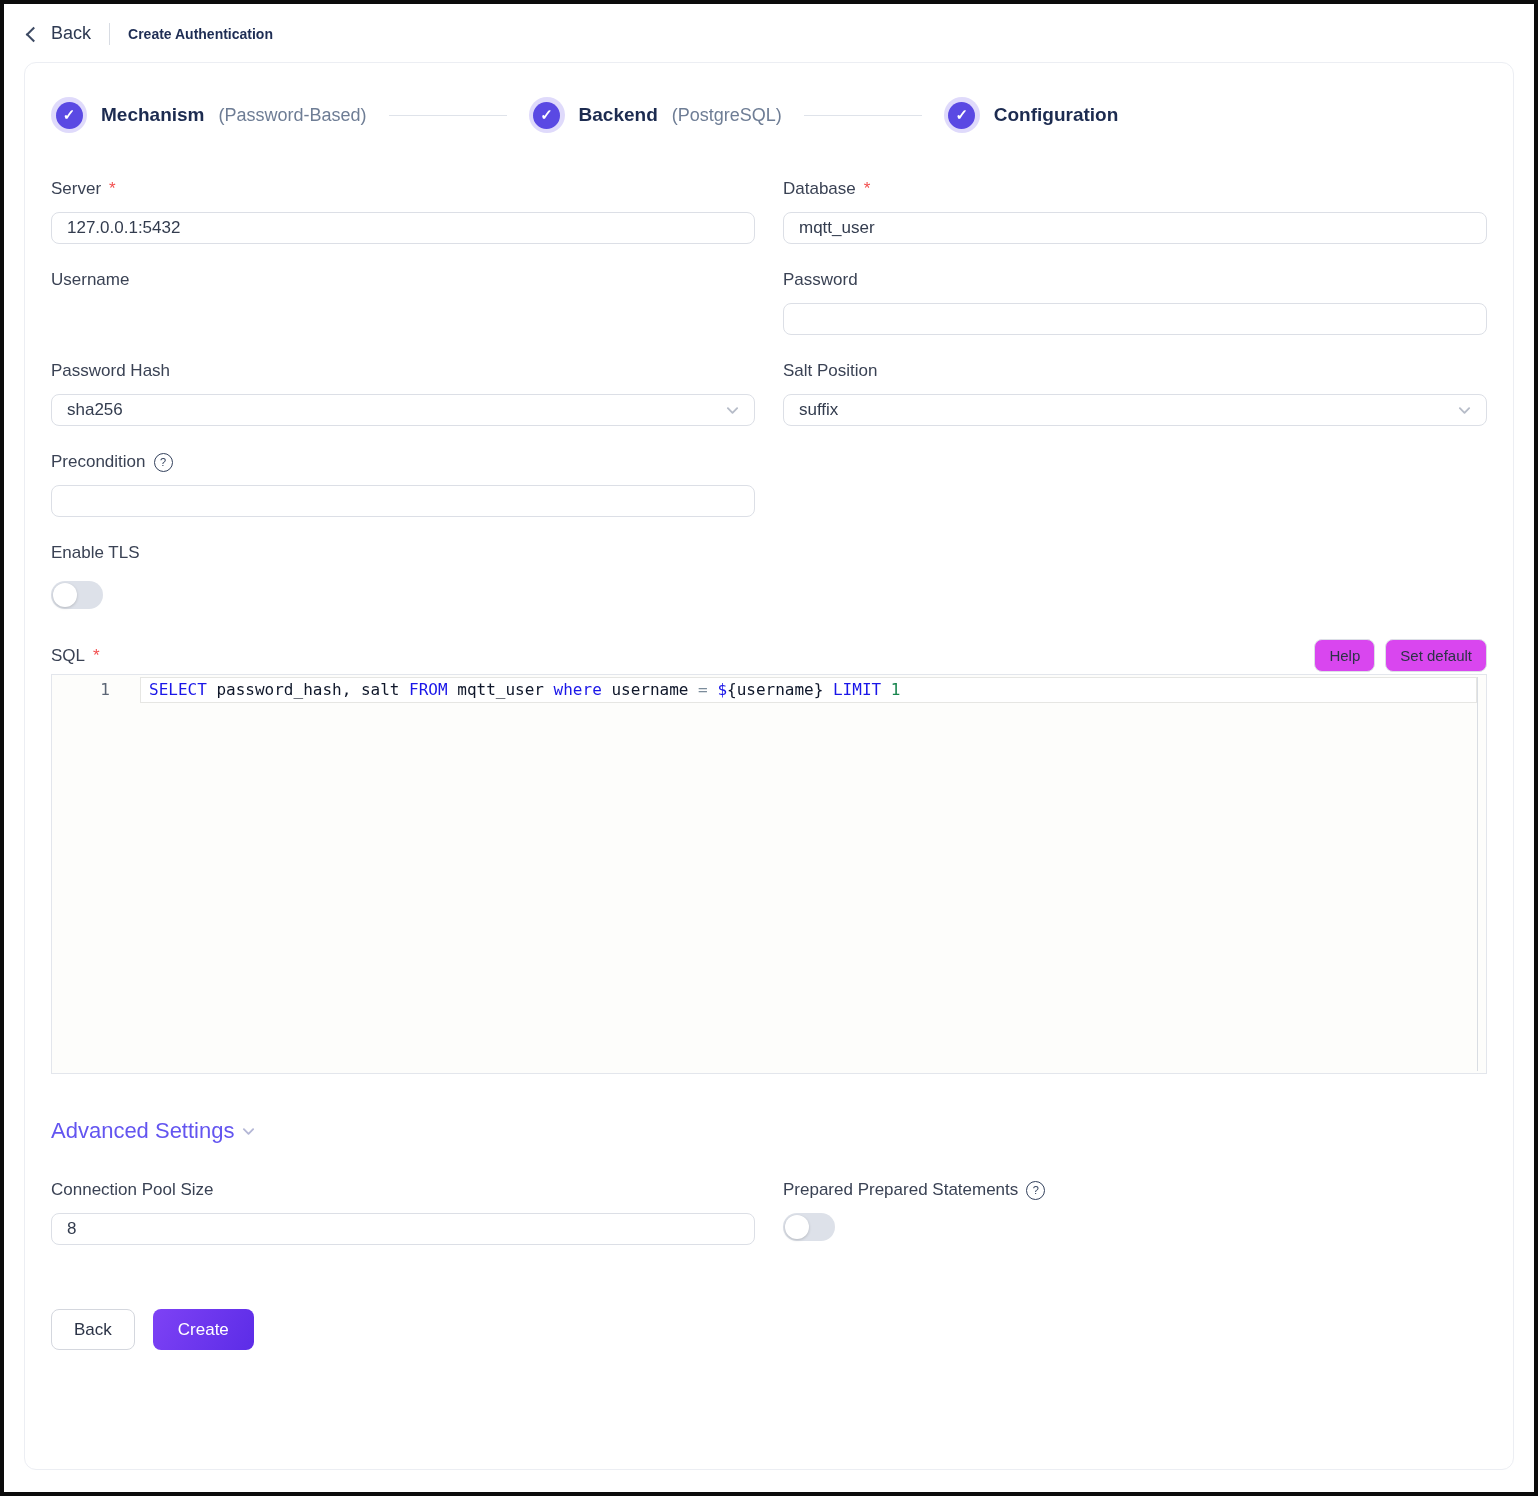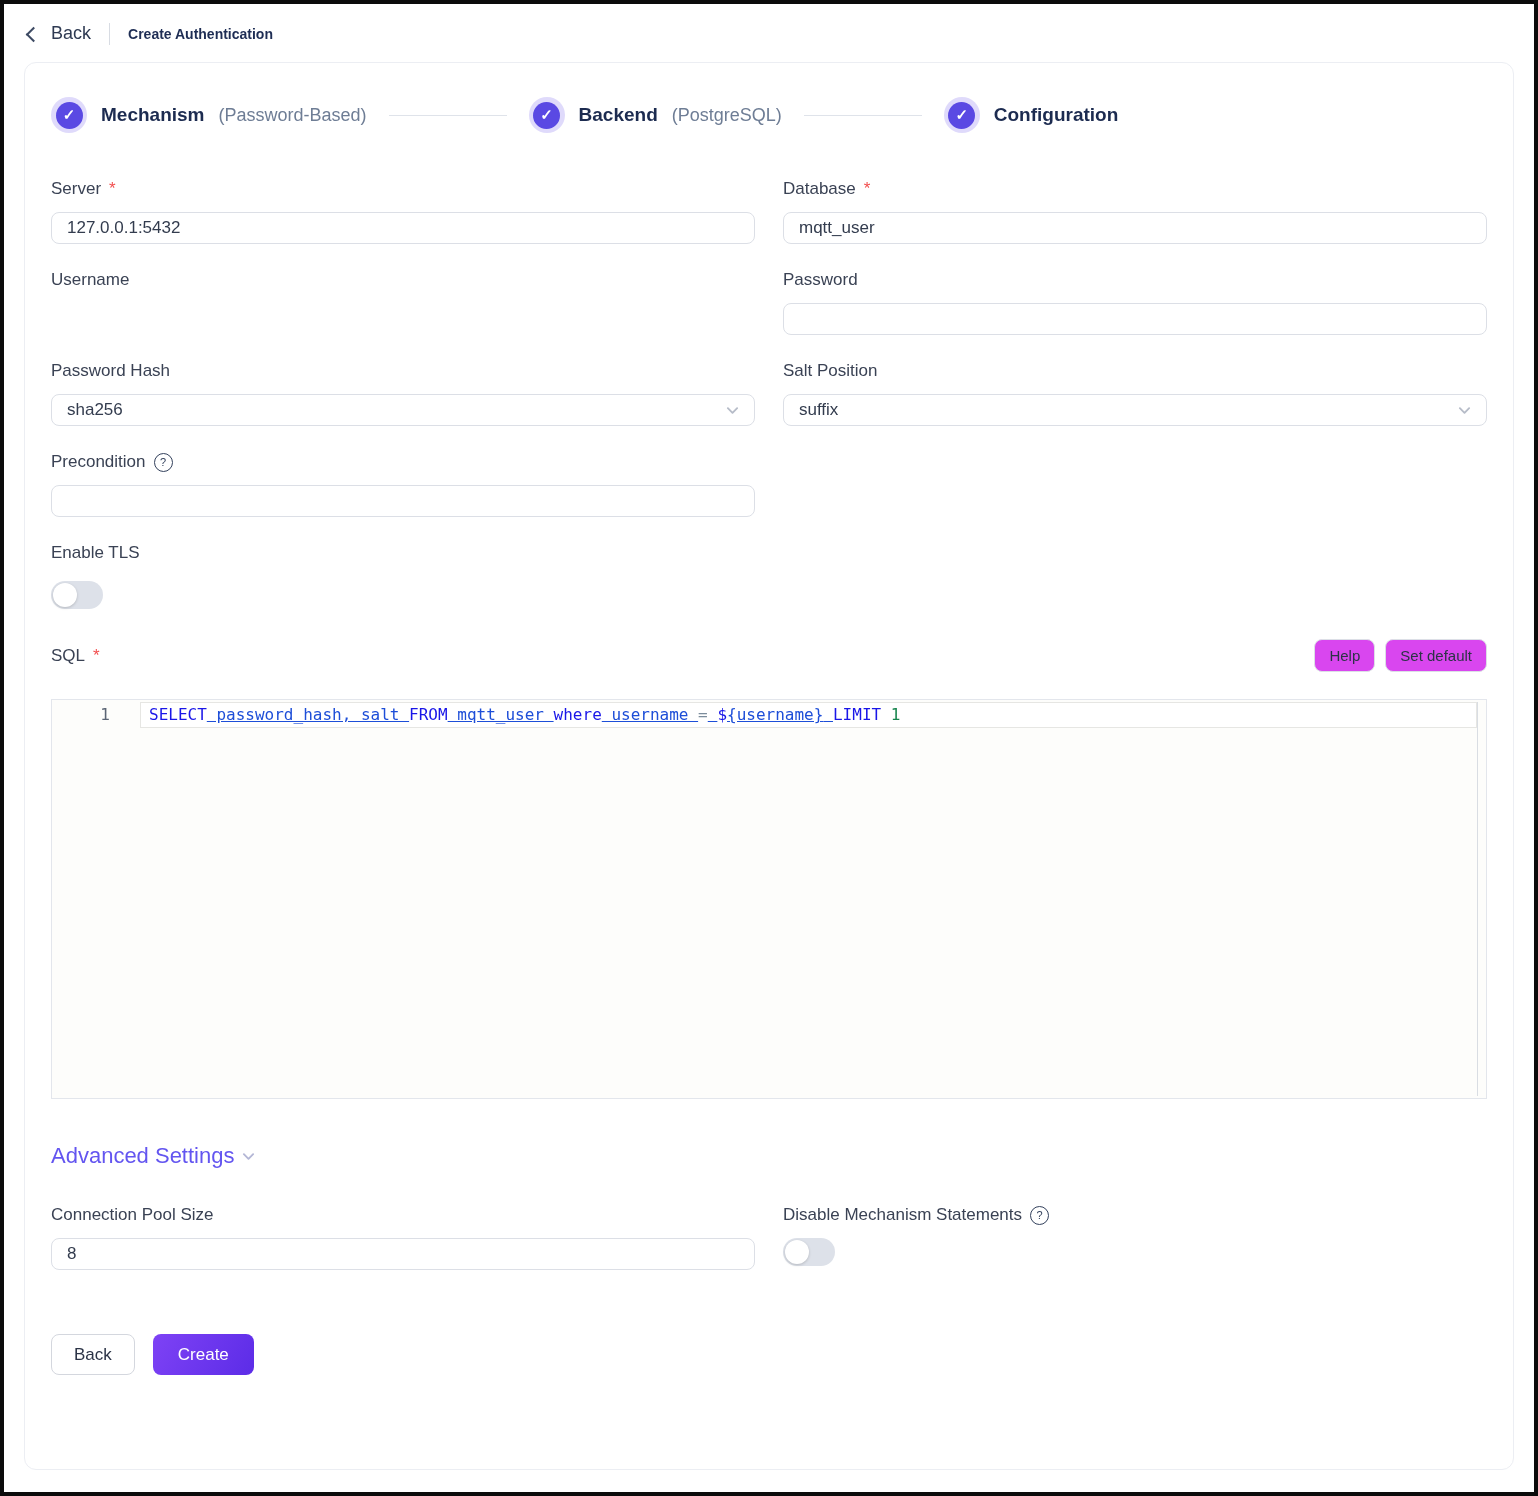--- a/index.html
+++ b/index.html
@@ -56,37 +56,37 @@
     width:19px; height:19px; border:1.4px solid #33415c; border-radius:50%;
     display:inline-flex; align-items:center; justify-content:center;
     font-size:11px; color:#33415c; flex:none; cursor:pointer;
   }
 
   
   .toggle { width:52px; height:28px; border-radius:14px; background:#dde1e9; position:relative; cursor:pointer; margin-top:4px; }
   .toggle .knob { position:absolute; left:2px; top:2px; width:24px; height:24px; border-radius:50%; background:#fff; box-shadow:0 1px 3px rgba(0,0,0,.18); }
 
   
-  .sql-header { display:flex; align-items:center; margin:28px 0 27px 0; }
+  .sql-header { display:flex; align-items:center; margin:28px 0 2px 0; }
   .sql-buttons { margin-left:auto; display:flex; gap:10px; }
   .mini-btn {
     height:33px; border:1px solid #dcdfe6; border-radius:8px; background:#d946ef;
     font-size:15px; color:#2b3346; padding:0 14px; cursor:pointer;
     font-family:"Liberation Sans", sans-serif;
   }
   .editor {
     border:1px solid #e3e6ec; height:400px; background:#fdfdfb;
     font-family:"DejaVu Sans Mono", monospace; font-size:16px; display:flex; position:relative;
   }
   .editor-scroll-line { position:absolute; top:2px; bottom:2px; right:8px; width:1px; background:#d9dde3; }
   .gutter { width:88px; flex:none; padding:5px 30px 0 0; text-align:right; color:#5b6575; }
   .code-area { flex:1; padding:2px 9px 0 0; }
   .code-line { background:#fff; border:1px solid #e6e6e3; padding:2px 8px 3px 8px; white-space:pre; }
   .tok-kw { color:#1a16e8; }
-  .tok-plain { color:#1d4ed8;text-decoration:underline; }
+  .tok-plain { color:#0f172a; }
   .tok-op { color:#7b8c9b; }
   .tok-num { color:#17854d; }
 
   
   .adv-link { display:inline-flex; align-items:center; gap:8px; color:#6355f0; font-size:22px; margin:44px 0 36px 0; cursor:pointer; }
   .adv-link .chev-down polyline { stroke:#b4b7d6; }
 
   
   .footer { display:flex; gap:18px; margin-top:38px; }
   .btn-back {
@@ -246,21 +246,21 @@
 
   <div class="grid2">
     <div class="field">
       <div class="field-label">
         <span>Connection Pool Size</span>
       </div>
       <input class="tbox" type="text" value="8" style="">
     </div>
     <div class="field">
       <div class="field-label">
-        <span>Disable Mechanism Statements</span>
+        <span>Prepared Prepared Statements</span>
         <span class="qicon">?</span>
       </div>
       <div class="toggle">
         <span class="knob"></span>
       </div>
     </div>
   </div>
 
   <div class="footer">
     <button class="btn-back">Back</button>

